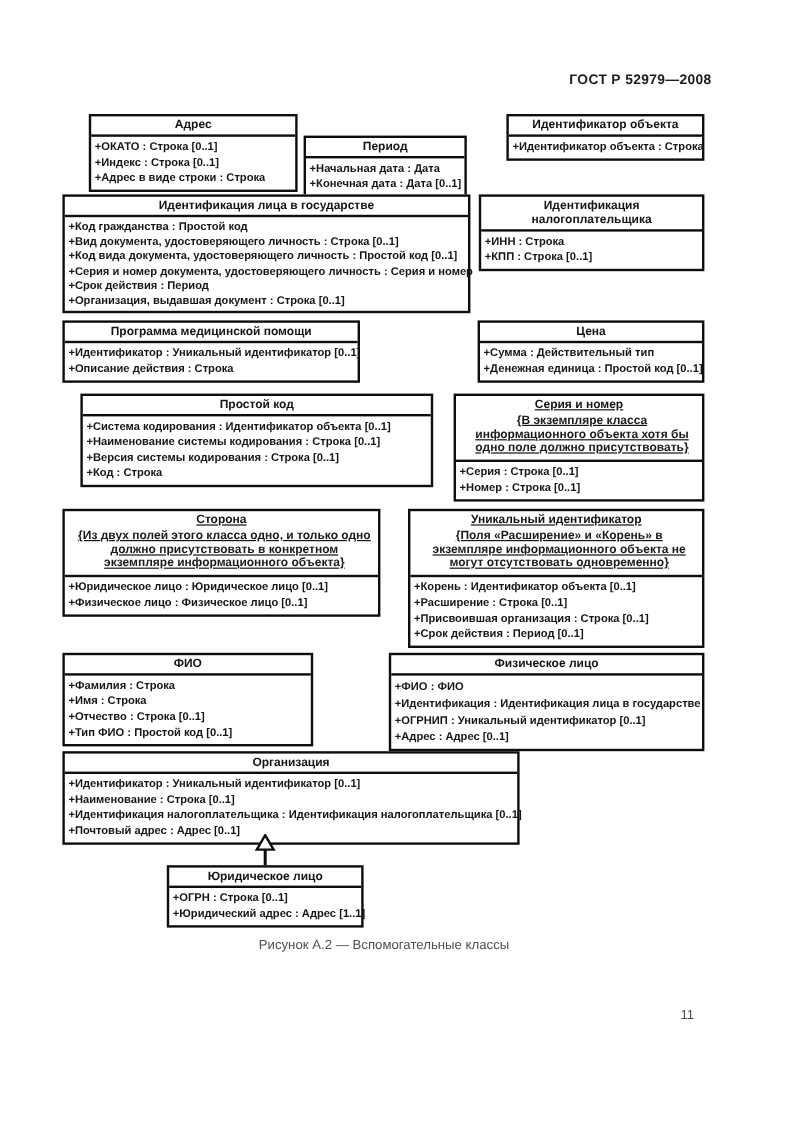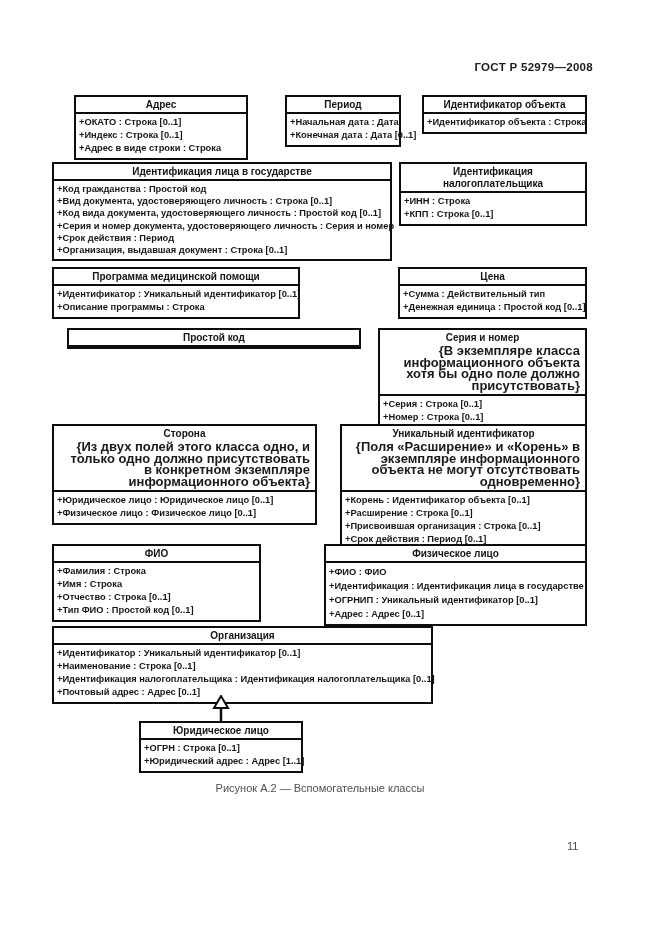--- a/index.html
+++ b/index.html
@@ -32,32 +32,33 @@
   .uml-title{
     border-bottom:2px solid #0d0d0d;
     font-size:10px;
     font-weight:bold;
     text-align:center;
     padding:2px 2px 1px 2px;
     line-height:12px;
   }
   .uml-head{
     border-bottom:2px solid #0d0d0d;
+    text-decoration:underline;
   }
   .uml-head .uml-title-noline{
     font-size:10px;
     font-weight:bold;
     text-align:center;
     padding:2px 2px 0 2px;
     line-height:12px;
   }
   .uml-constraint{
-    font-size:13px;
-    font-weight:bold;
-    text-align:right;
+    font-size:10px;
+    font-weight:bold;
+    text-align:center;
     line-height:11.5px;
     padding:1px 5px 3px 10px;
     color:#1a1a1a;
   }
   .uml-attrs{
     padding:2px 2px 3px 3px;
   }
   .uml-attr{
     font-size:9.3px;
     font-weight:bold;
@@ -95,21 +96,21 @@
 
   <div class="uml-box" style="left:52px;top:95px;width:174px;margin-left:22px;">
     <div class="uml-title">Адрес</div>
     <div class="uml-attrs">
       <div class="uml-attr">+ОКАТО : Строка [0..1]</div>
       <div class="uml-attr">+Индекс : Строка [0..1]</div>
       <div class="uml-attr">+Адрес в виде строки : Строка</div>
     </div>
   </div>
 
-  <div class="uml-box" style="left:253px;top:95px;width:116px;margin-left:32px;">
+  <div class="uml-box" style="left:253px;top:113px;width:136px;">
     <div class="uml-title">Период</div>
     <div class="uml-attrs">
       <div class="uml-attr">+Начальная дата : Дата</div>
       <div class="uml-attr">+Конечная дата : Дата [0..1]</div>
     </div>
   </div>
 
   <div class="uml-box" style="left:422px;top:95px;width:165px;">
     <div class="uml-title">Идентификатор объекта</div>
     <div class="uml-attrs">
@@ -134,34 +135,40 @@
     <div class="uml-attrs">
       <div class="uml-attr">+ИНН : Строка</div>
       <div class="uml-attr">+КПП : Строка [0..1]</div>
     </div>
   </div>
 
   <div class="uml-box" style="left:52px;top:267px;width:248px;">
     <div class="uml-title">Программа медицинской помощи</div>
     <div class="uml-attrs">
       <div class="uml-attr">+Идентификатор : Уникальный идентификатор [0..1]</div>
-      <div class="uml-attr">+Описание программы : Строка</div>
+      <div class="uml-attr">+Описание действия : Строка</div>
     </div>
   </div>
 
   <div class="uml-box" style="left:398px;top:267px;width:189px;">
     <div class="uml-title">Цена</div>
     <div class="uml-attrs">
       <div class="uml-attr">+Сумма : Действительный тип</div>
       <div class="uml-attr">+Денежная единица : Простой код [0..1]</div>
     </div>
   </div>
 
   <div class="uml-box" style="left:67px;top:328px;width:294px;">
     <div class="uml-title">Простой код</div>
+    <div class="uml-attrs">
+      <div class="uml-attr">+Система кодирования : Идентификатор объекта [0..1]</div>
+      <div class="uml-attr">+Наименование системы кодирования : Строка [0..1]</div>
+      <div class="uml-attr">+Версия системы кодирования : Строка [0..1]</div>
+      <div class="uml-attr">+Код : Строка</div>
+    </div>
   </div>
 
   <div class="uml-box" style="left:378px;top:328px;width:209px;">
     <div class="uml-head">
       <div class="uml-title-noline">Серия и номер</div>
       <div class="uml-constraint">{В экземпляре класса информационного объекта хотя бы одно поле должно присутствовать}</div>
     </div>
     <div class="uml-attrs">
       <div class="uml-attr">+Серия : Строка [0..1]</div>
       <div class="uml-attr">+Номер : Строка [0..1]</div>

